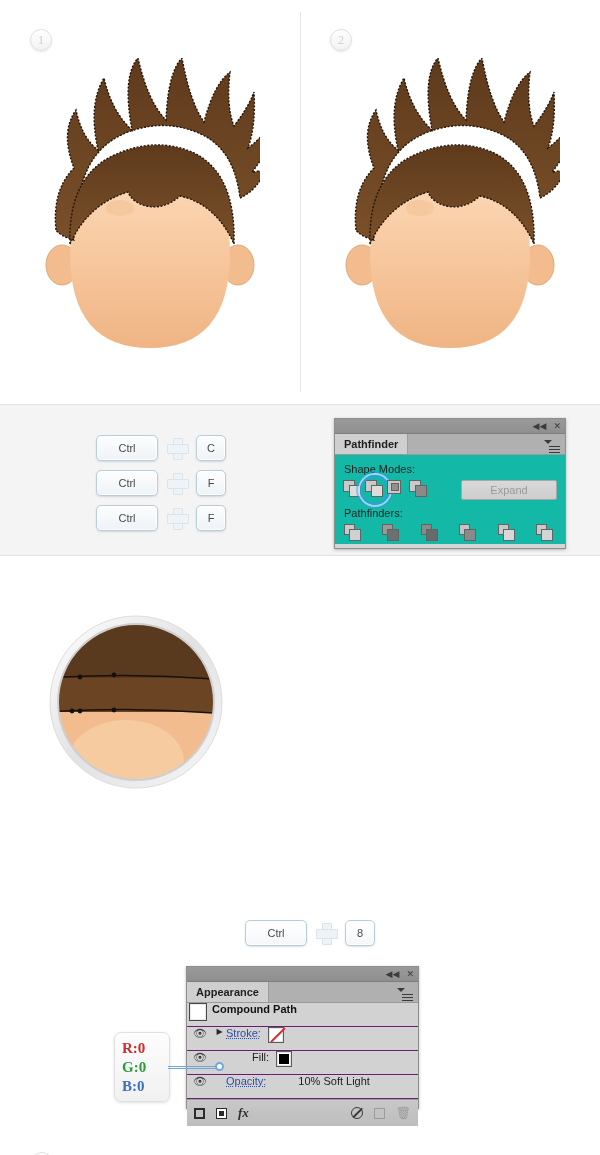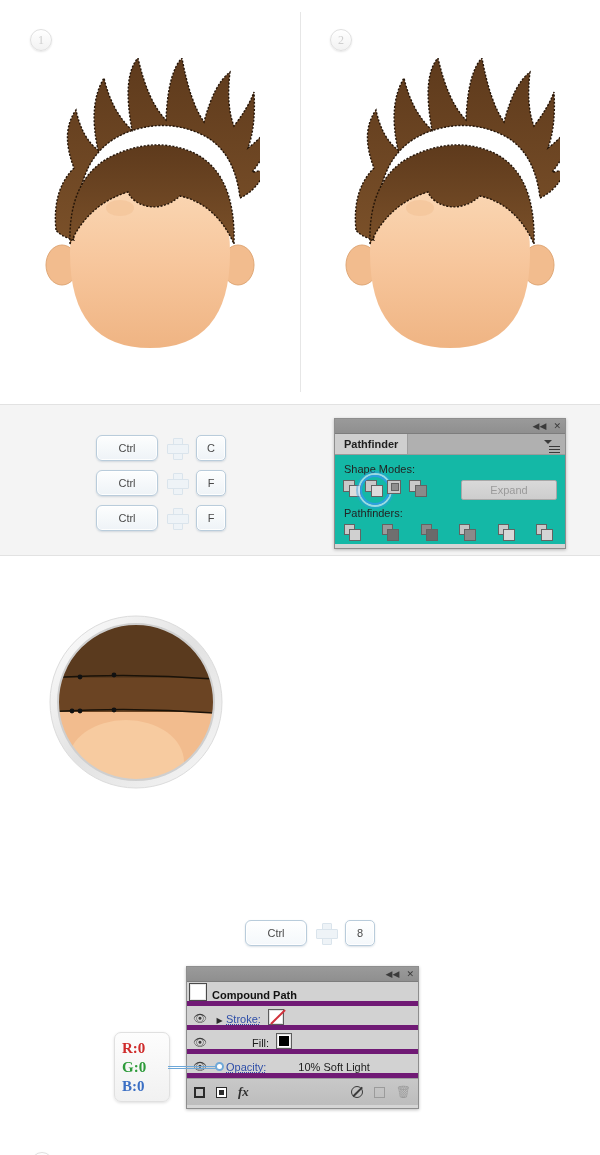--- a/index.html
+++ b/index.html
@@ -60,21 +60,21 @@
   .key {
     height: 26px; min-width: 30px; padding: 0 10px;
     background: linear-gradient(#fdfefe,#eef3f7);
     border: 1px solid #b9ccdb;
     border-radius: 5px;
     box-shadow: 0 1px 2px rgba(70,100,130,.20), inset 0 0 0 1px rgba(255,255,255,.85);
     display: flex; align-items: center; justify-content: center;
     font-size: 11px; color: #4a4a4a;
     font-family: "Liberation Sans", sans-serif;
   }
-  .key.wide { min-width: 62px; border-radius: 6px; }
+  .key.wide { min-width: 62px; }
   .plus {
     width: 20px; height: 20px; margin: 0 9px;
     color: #e3eaf0;
     position: relative;
   }
   .plus::before, .plus::after {
     content: ""; position: absolute; background: #eef3f7;
     border: 1px solid #dae4ec;
   }
   .plus::before { left: 6px; top: 0px;  width: 8px;  height: 20px; border-radius: 1px;}
@@ -151,22 +151,22 @@
   }
   .pf-row2 { display: flex; align-items: center; justify-content: space-between; margin-top: 2px;}
   .pf-btn2 { width: 22px; height: 20px; position: relative; }
   .pf-btn2 .sq.back { left: 1px; top: 0px; width: 11px; height: 11px; }
   .pf-btn2 .sq.front { left: 6px; top: 5px; width: 12px; height: 12px; }
 
   
   #ap-panel { top: 966px; left: 186px; width: 233px; height: 143px; }
   .ap-list { background: #d5d5d5; }
   .ap-row {
-    display: flex; align-items: flex-end; height: 24px;
-    border-bottom: 5px solid #701a75; background: #d2d2d2;
+    display: flex; align-items: flex-start; height: 24px;
+    border-bottom: 1px solid #701a75; background: #d2d2d2;
   }
   .ap-row.header { background: #d2d2d2; }
   .ap-eye {
     width: 26px; text-align: center; flex: none; font-size: 11px; color: #3c3c3c;
   }
   .ap-arrow { width: 13px; flex: none; font-size: 8px; color: #2b2b2b; text-align:center;}
   .ap-link { color: #2f4fa8; text-decoration: underline; text-decoration-style: dotted; font-size: 11px;}
   .ap-text { font-size: 11px; color: #1d1d1d; padding-left: 26px; }
   .ap-thumb {
     width: 18px; height: 18px; margin: 0 5px 0 2px; flex: none;
@@ -402,20 +402,30 @@
   <div class="key wide">Ctrl</div>
   <div class="plus"></div>
   <div class="key">8</div>
 </div>
 
 <div class="panel" id="ap-panel">
   <div class="panel-titlebar">
     <span class="tb-icon">◀◀</span>
     <span class="tb-icon">✕</span>
   </div>
+  <div class="panel-tabs">
+    <div class="tab">Appearance</div>
+    <div class="tab-filler"></div>
+    <div class="panel-menu">
+        <i></i>
+        <i></i>
+        <i></i>
+        <i></i>
+      </div>
+  </div>
   <div class="ap-list">
     <div class="ap-row header">
       <div class="ap-thumb"></div>
       <div class="ap-title">Compound Path</div>
     </div>
     <div class="ap-row">
       <div class="ap-eye">👁</div>
       <div class="ap-arrow">▶</div>
       <div class="ap-link">Stroke:</div>
       <div class="sw none"></div>

